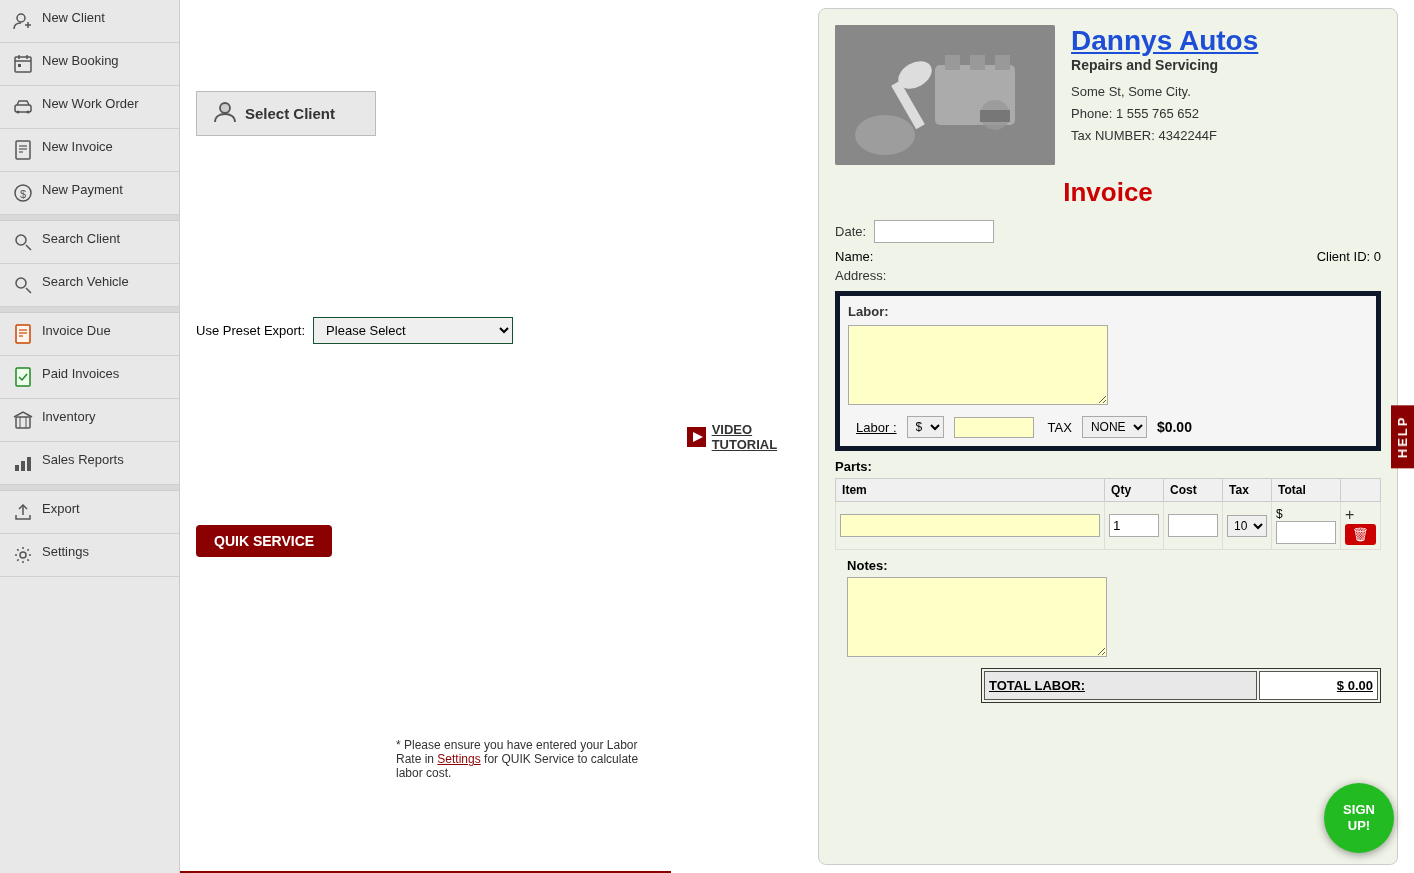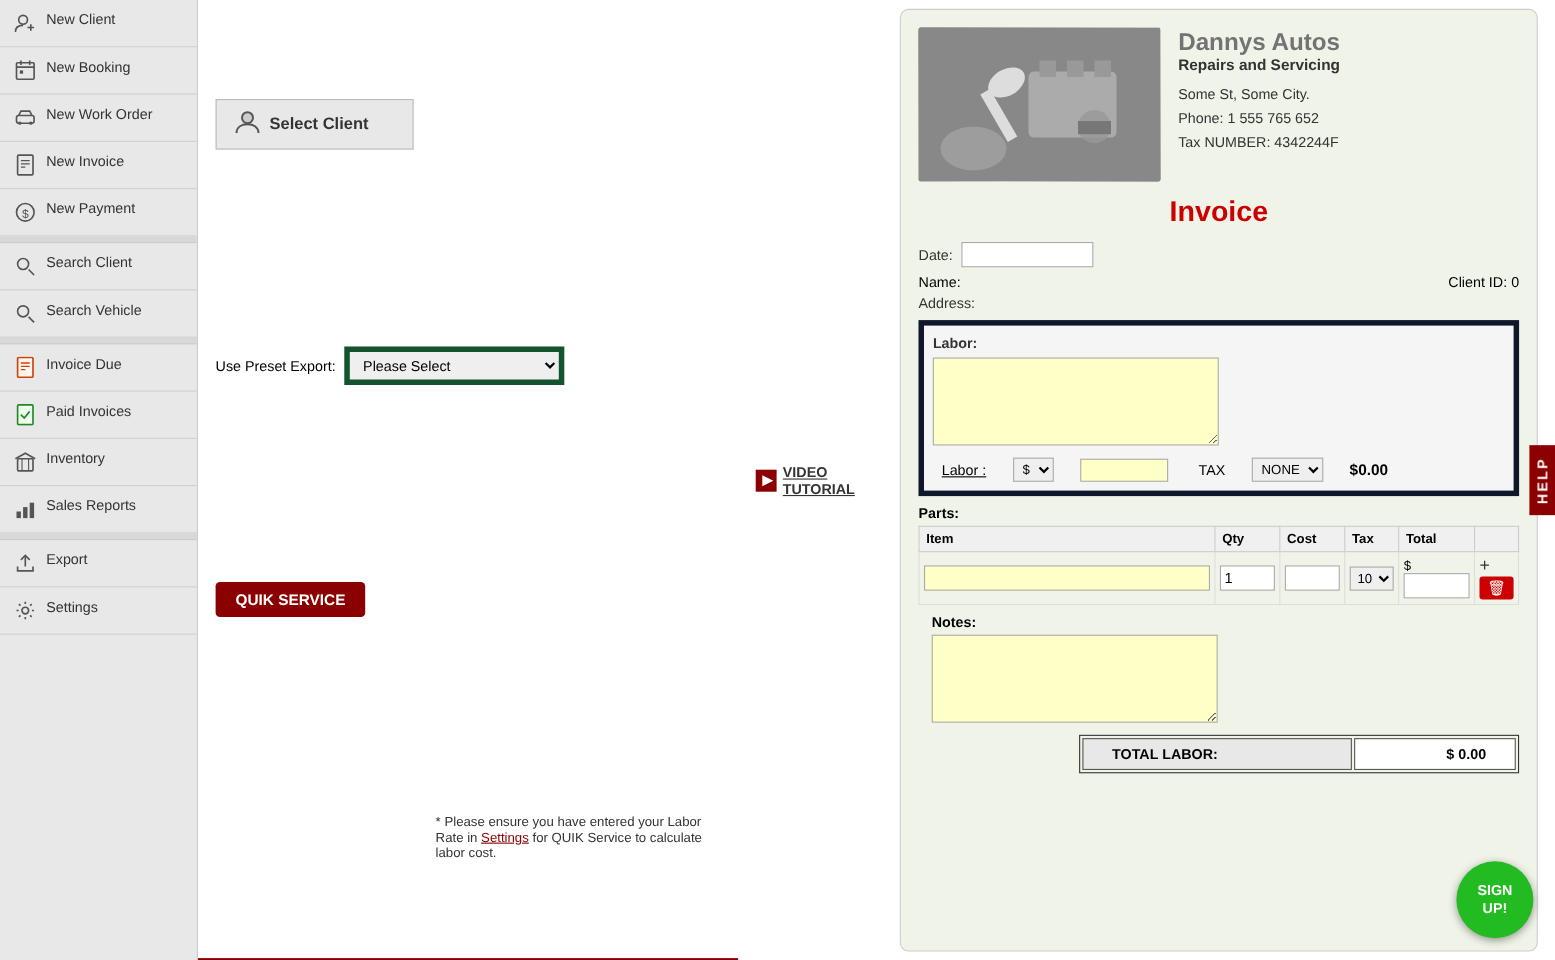--- a/index.html
+++ b/index.html
@@ -64,21 +64,21 @@
     }
     .preset-section {
       display: flex;
       align-items: center;
       gap: 8px;
     }
     .preset-section label { font-size: 13px; }
     .preset-select {
       padding: 4px 8px;
       font-size: 13px;
-      border: 5px solid #14532d;
+      border: 1px solid #14532d;
       min-width: 200px;
     }
     #quik-service-btn {
       background: #8b0000;
       color: #fff;
       border: none;
       padding: 8px 18px;
       font-size: 14px;
       font-weight: bold;
       cursor: pointer;
@@ -127,23 +127,24 @@
     
     .invoice-header {
       display: flex;
       gap: 16px;
       margin-bottom: 8px;
     }
     .company-info {
       flex: 1;
     }
     .company-name {
-      font-size: 22px;
-      font-weight: bold;
-      color: #737373;
+      font-size: 28px;
+      font-weight: bold;
+      color: #1d4ed8;
+      text-decoration: underline;
     }
     .company-tagline {
       font-size: 14px;
       font-weight: bold;
       color: #333;
       margin-bottom: 8px;
     }
     .company-details {
       font-size: 13px;
       color: #333;
@@ -197,21 +198,21 @@
       width: 260px;
       height: 80px;
       background: #ffffc8;
       border: 1px solid #aaa;
       resize: both;
       padding: 4px;
     }
     .labor-bottom {
       display: flex;
       align-items: center;
-      gap: 24px;
+      gap: 10px;
       margin-top: 8px;
       padding-left: 8px;
     }
     .labor-bottom label { font-size: 13px; text-decoration: underline; }
     .labor-currency-select, .tax-select {
       padding: 2px 4px;
       border: 1px solid #aaa;
       font-size: 12px;
     }
     .tax-input {
@@ -296,24 +297,25 @@
     .total-bar {
       display: flex;
       justify-content: flex-end;
       margin-top: 8px;
     }
     .total-table {
       border: 1px solid #333;
       width: 400px;
     }
     .total-table td {
-      padding: 6px 26px;
+      padding: 6px 4px;
       font-size: 13px;
       font-weight: bold;
       border: 1px solid #555;
+      text-decoration: underline;
     }
     .total-label { background: #e8e8e8; }
     .total-value { background: #fff; text-align: right; }
 
     
     #help-btn {
       position: fixed;
       right: 0;
       top: 50%;
       transform: translateY(-50%);

